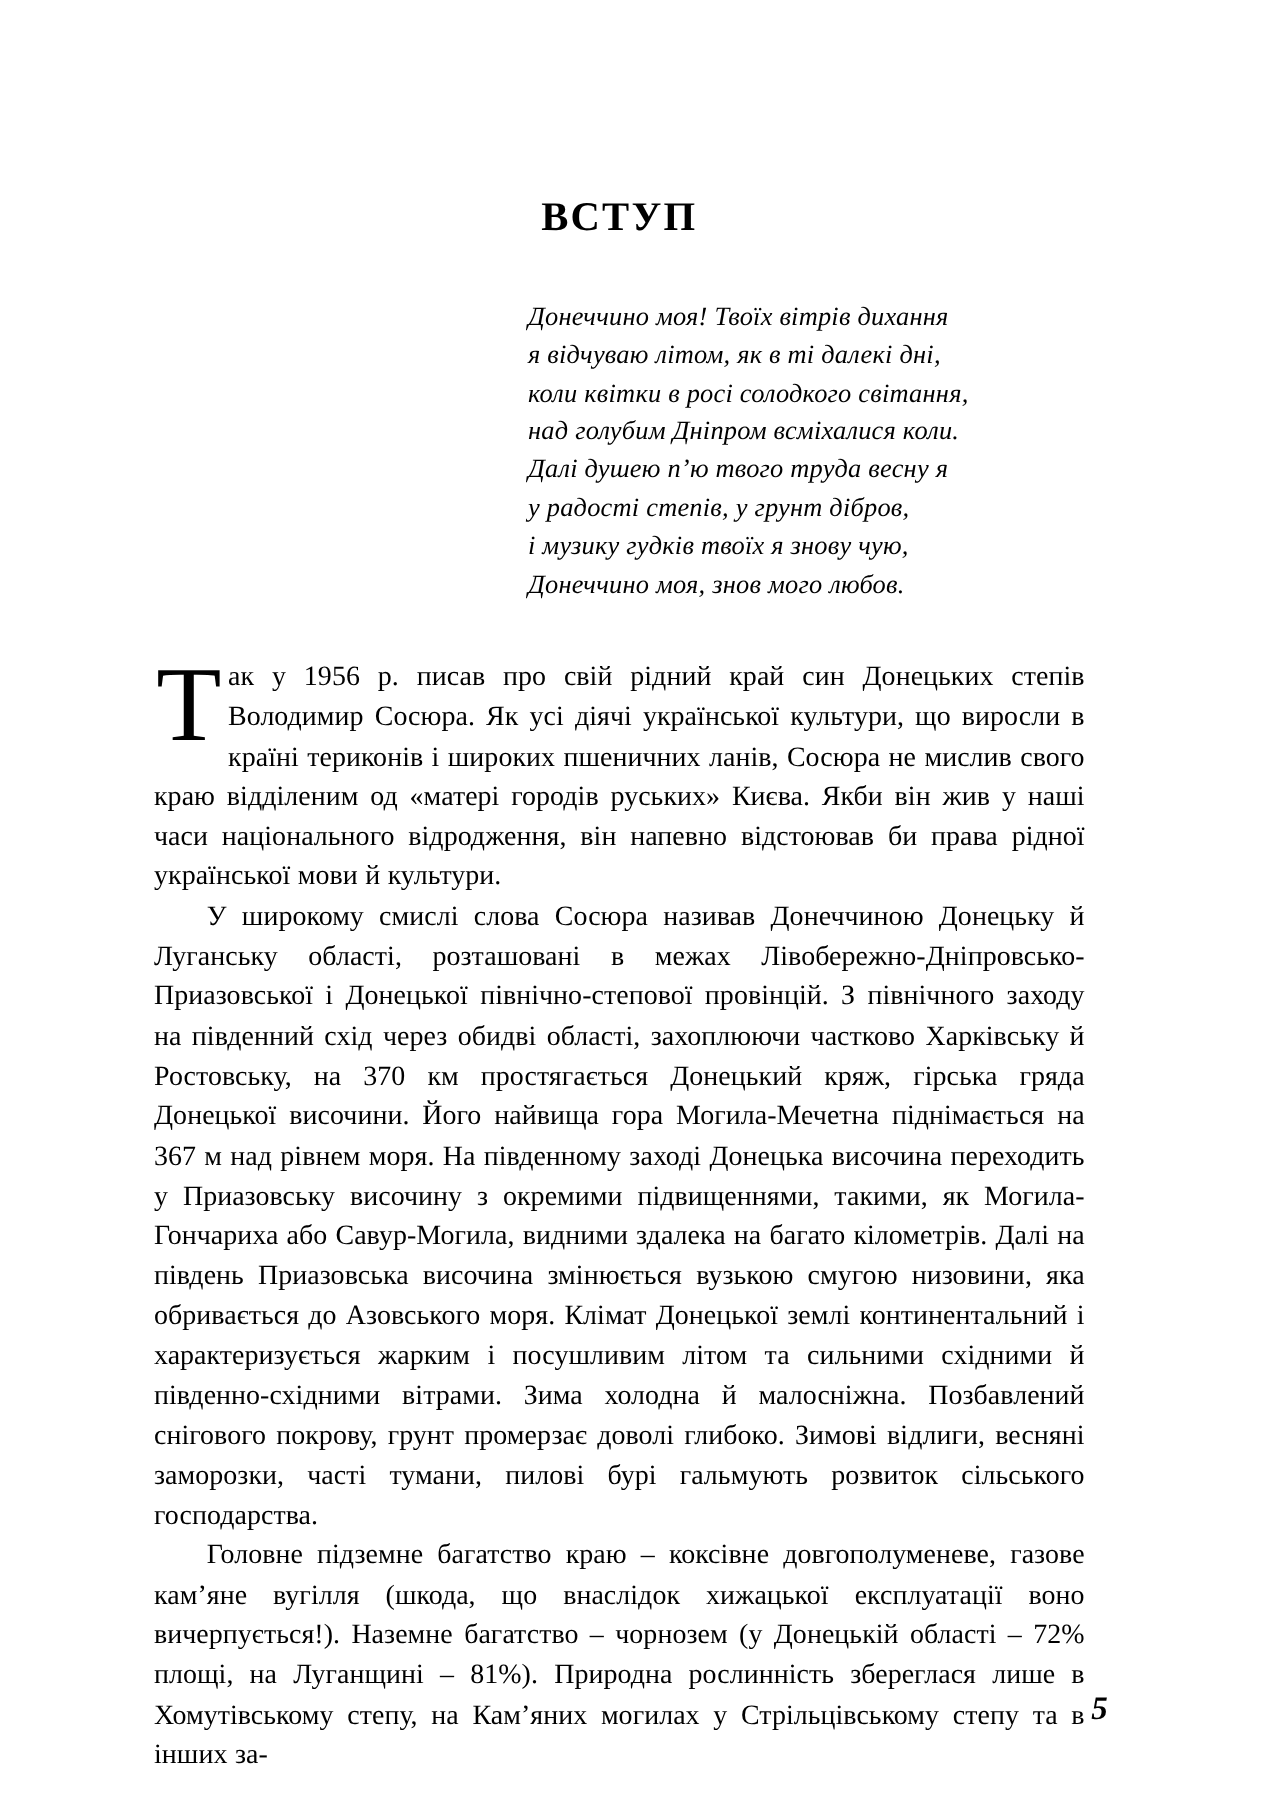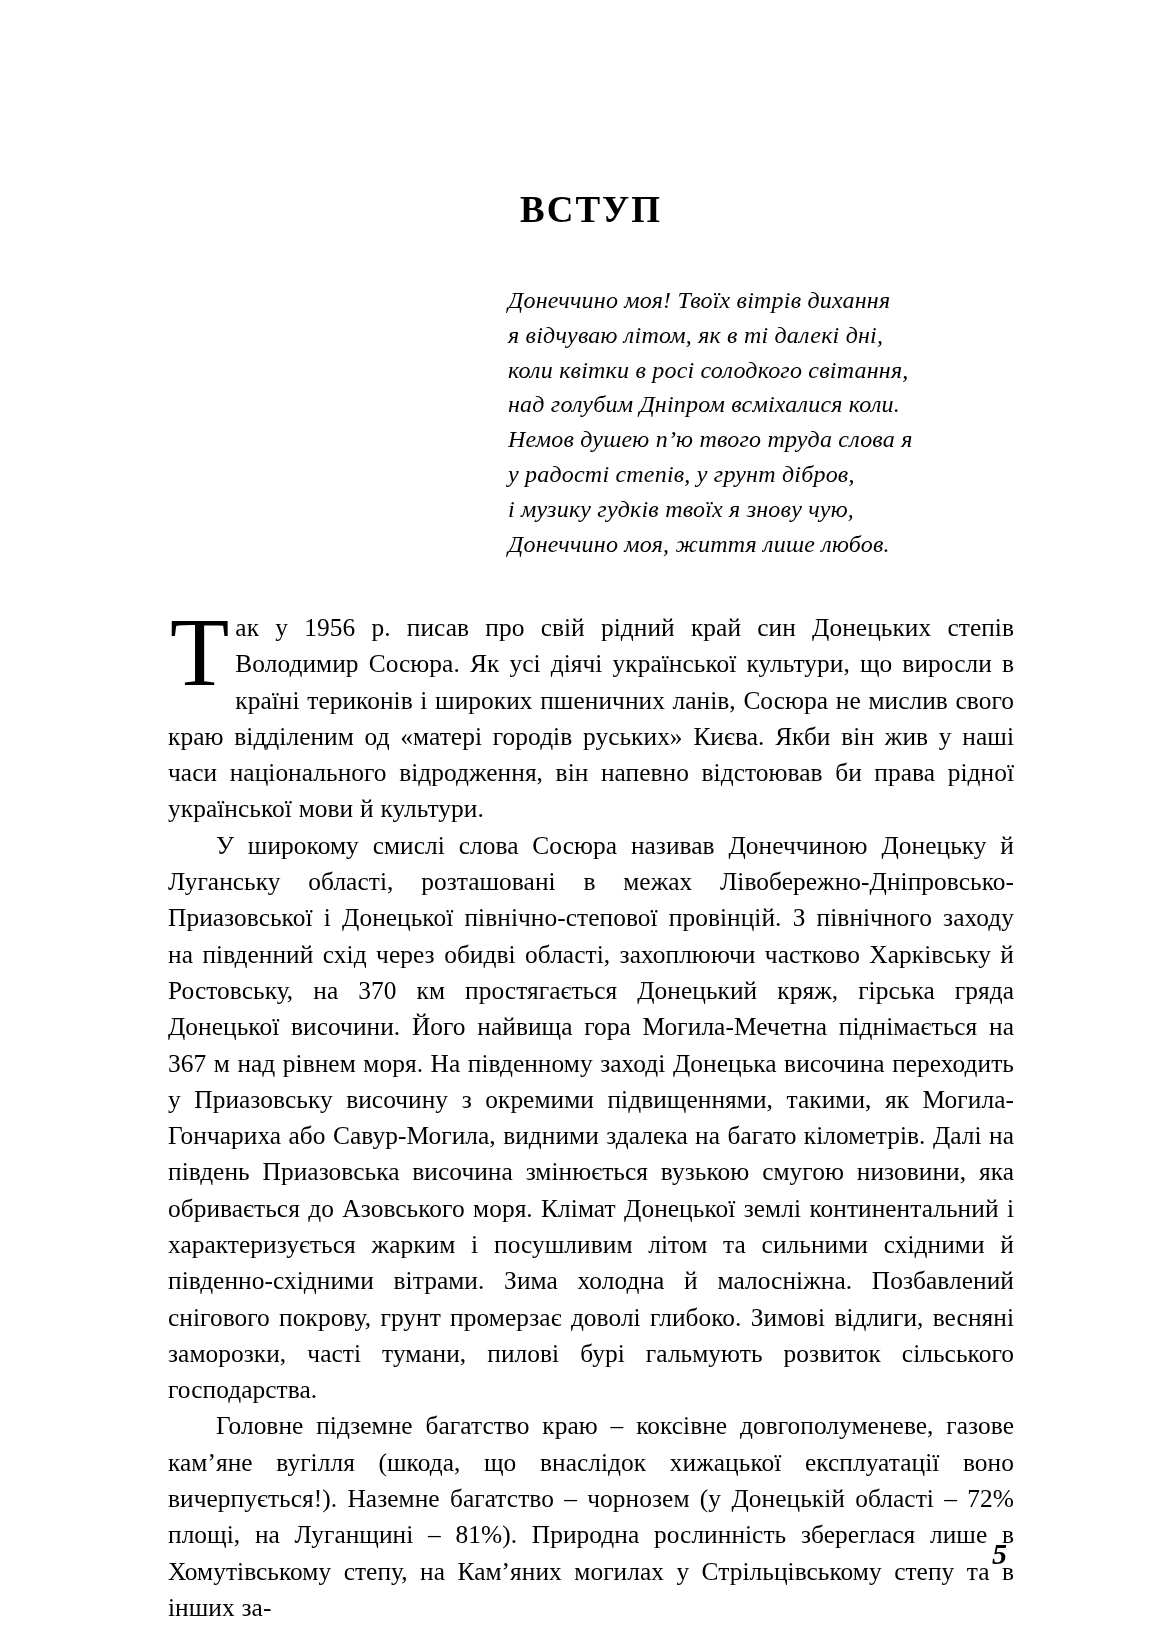--- a/index.html
+++ b/index.html
@@ -14,24 +14,23 @@
   .page {
     position: relative;
     width: 1150px;
     height: 1639px;
     background: #ffffff;
     overflow: hidden;
     box-sizing: border-box;
   }
   .content {
     position: absolute;
-    left: 168px;
+    left: 140px;
     top: 0;
     width: 846px;
-    margin-top: 12px;
   }
 
   
   .chapter-title {
     text-align: center;
     font-size: 37px;
     letter-spacing: 2px;
     font-weight: 700;
     margin: 0;
     padding-top: 178px;
@@ -108,24 +107,24 @@
 
   <div class="content">
 
     <h1 class="chapter-title">ВСТУП</h1>
 
     <div class="epigraph">
       <span class="line">Донеччино моя! Твоїх вітрів дихання</span>
       <span class="line">я відчуваю літом, як в ті далекі дні,</span>
       <span class="line">коли квітки в росі солодкого світання,</span>
       <span class="line">над голубим Дніпром всміхалися коли.</span>
-      <span class="line">Немов душею п’ю твого труда слова я</span>
+      <span class="line">Далі душею п’ю твого труда весну я</span>
       <span class="line">у радості степів, у грунт дібров,</span>
       <span class="line">і музику гудків твоїх я знову чую,</span>
-      <span class="line">Донеччино моя, життя лише любов.</span>
+      <span class="line">Донеччино моя, знов мого любов.</span>
     </div>
 
     <div class="body-block">
 
       <p class="para dropcap-para"><span class="dropcap">Т</span><span>ак у 1956 р. писав про свій рідний край син Донецьких степів Володимир Сосюра. Як усі діячі української культури, що виросли в країні териконів і широких пшеничних ланів, Сосюра не мислив свого краю відділеним од «матері городів руських» Києва. Якби він жив у наші часи національного відродження, він напевно відстоював би права рідної української мови й культури.</span></p>
 
       <p class="para indent">У широкому смислі слова Сосюра називав Донеччиною Донецьку й Луганську області, розташовані в межах Лівобережно-Дніпровсько-Приазовської і Донецької північно-степової провінцій. З північного заходу на південний схід через обидві області, захоплюючи частково Харківську й Ростовську, на 370 км простягається Донецький кряж, гірська гряда Донецької височини. Його найвища гора Могила-Мечетна піднімається на 367 м над рівнем моря. На південному заході Донецька височина переходить у Приазовську височину з окремими підвищеннями, такими, як Могила-Гончариха або Савур-Могила, видними здалека на багато кілометрів. Далі на південь Приазовська височина змінюється вузькою смугою низовини, яка обривається до Азовського моря. Клімат Донецької землі континентальний і характеризується жарким і посушливим літом та сильними східними й південно-східними вітрами. Зима холодна й малосніжна. Позбавлений снігового покрову, грунт промерзає доволі глибоко. Зимові відлиги, весняні заморозки, часті тумани, пилові бурі гальмують розвиток сільського господарства.</p>
 
       <p class="para indent">Головне підземне багатство краю – коксівне довгополуменеве, газове кам’яне вугілля (шкода, що внаслідок хижацької експлуатації воно вичерпується!). Наземне багатство – чорнозем (у Донецькій області – 72% площі, на Луганщині – 81%). Природна рослинність збереглася лише в Хомутівському степу, на Кам’яних могилах у Стрільцівському степу та в інших за-</p>
 

